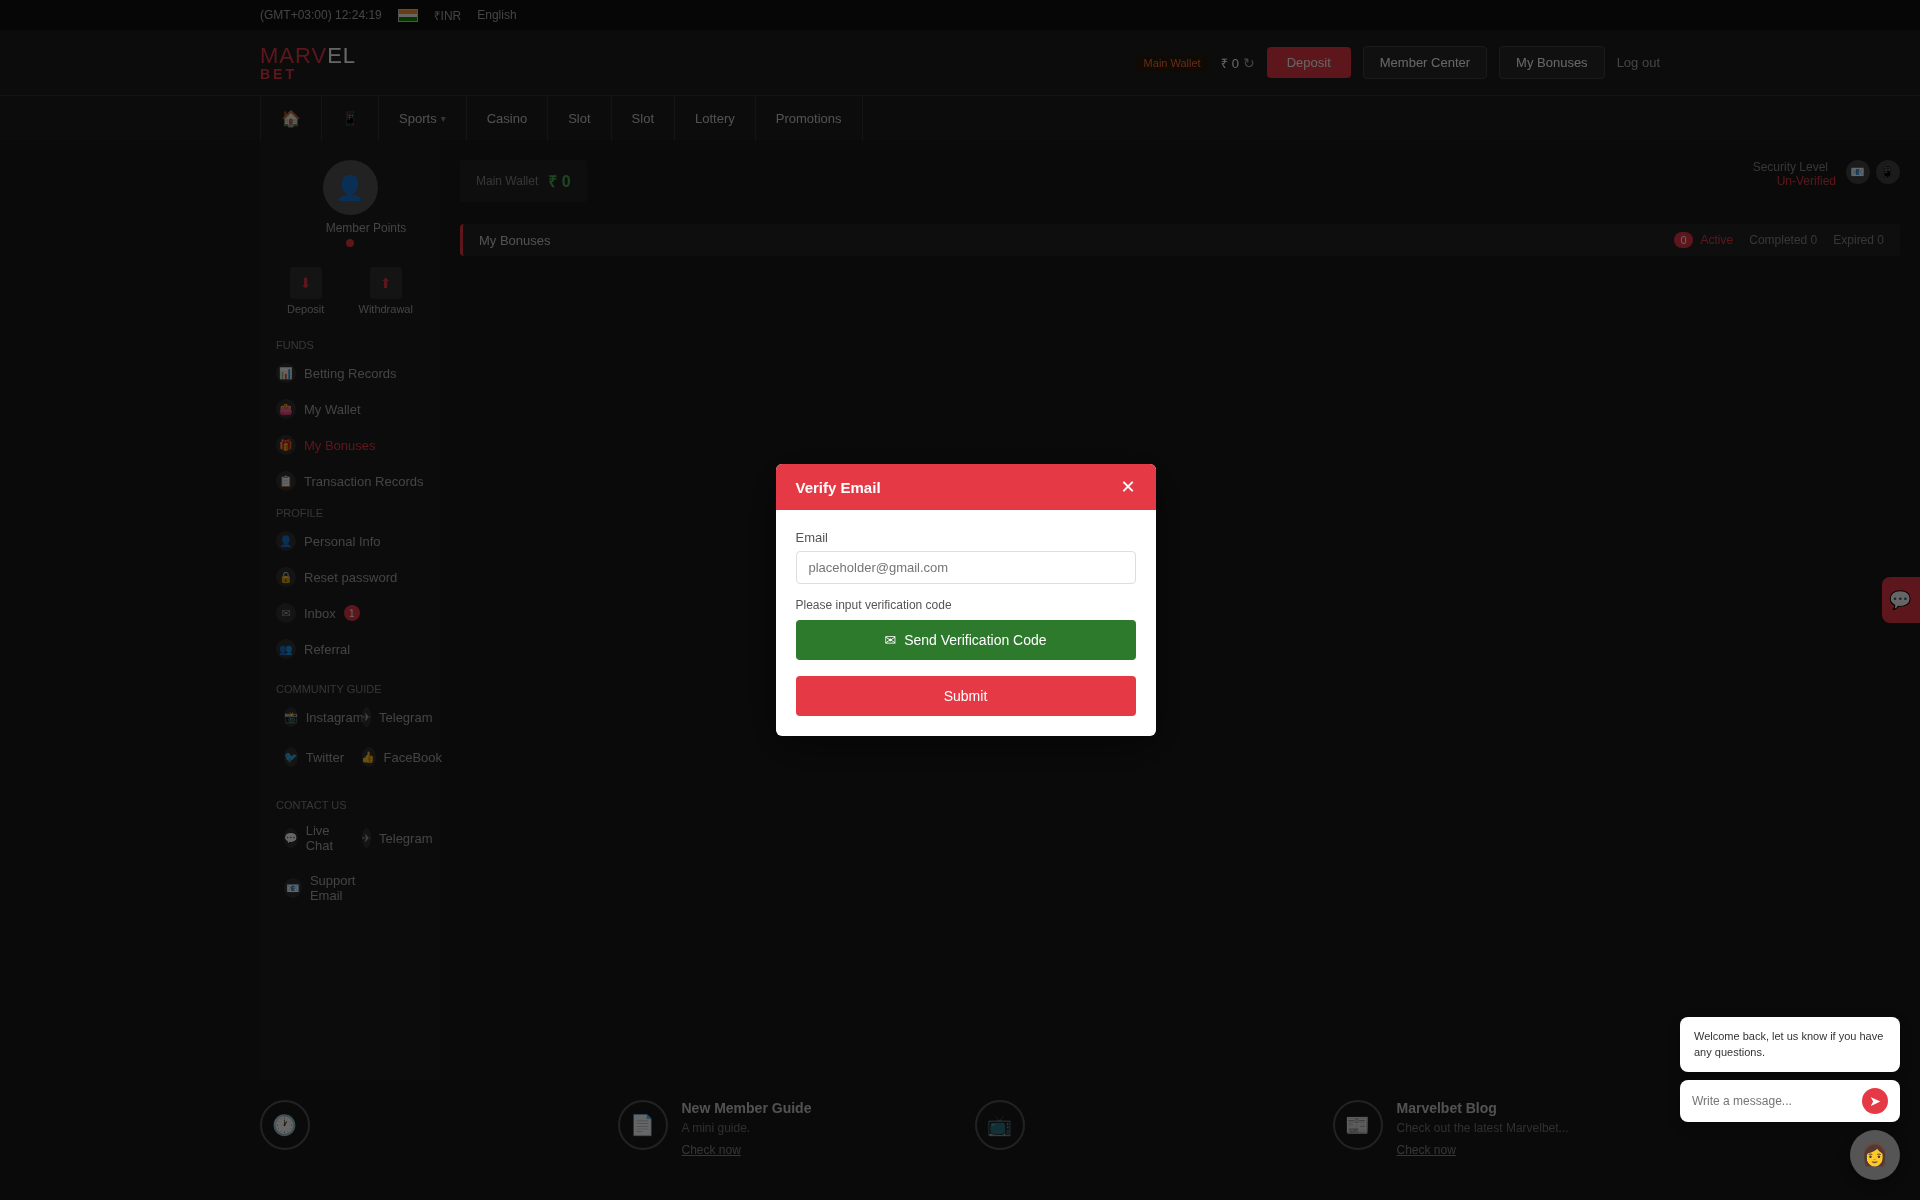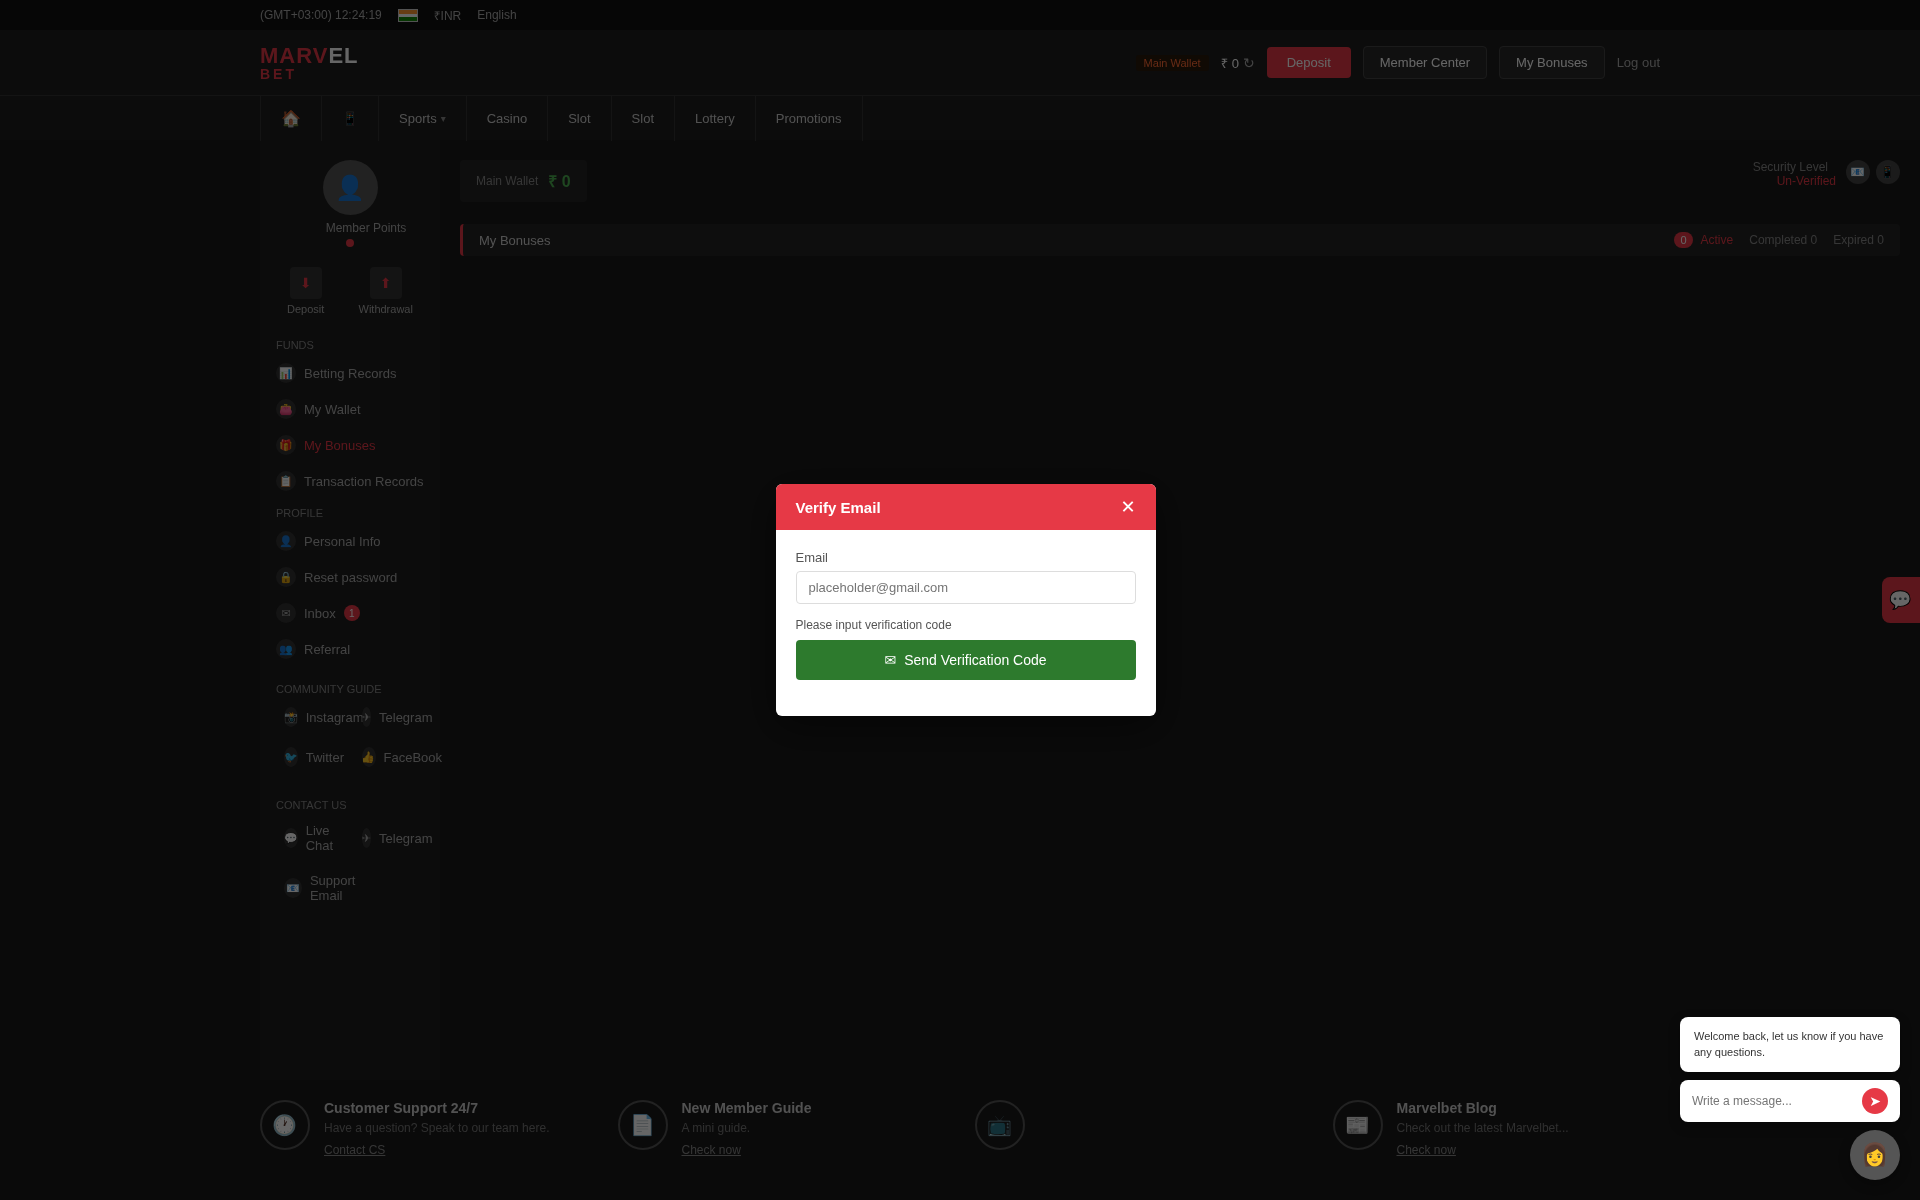--- a/index.html
+++ b/index.html
@@ -44,21 +44,21 @@
       justify-content: space-between;
     }
     .logo {
       display: flex;
       flex-direction: column;
       line-height: 1;
     }
     .logo-marvel {
       color: #fff;
       font-size: 22px;
-      font-weight: bold;
+      font-weight: normal;
       letter-spacing: 1px;
     }
     .logo-marvel span { color: #e63946; }
     .logo-bet {
       color: #e63946;
       font-size: 14px;
       font-weight: bold;
       letter-spacing: 3px;
     }
     .header-right {
@@ -759,32 +759,28 @@
       <button class="modal-close">✕</button>
     </div>
     <div class="modal-body">
       <div class="modal-field-label">Email</div>
       <input class="modal-email-input" type="text" placeholder="placeholder@gmail.com" style="">
       <div class="modal-verify-label">Please input verification code</div>
       <button class="modal-send-btn">
         <span>✉</span>
         <span>Send Verification Code</span>
       </button>
+      <button class="modal-submit-btn">Submit</button>
     </div>
   </div>
 </div>
 
 <div class="footer-area">
   <div class="footer-card">
     <div class="footer-icon">🕐</div>
-    <div class="footer-card-content">
-      <div class="footer-card-title">Customer Support 24/7</div>
-      <div class="footer-card-desc">Have a question? Speak to our team here.</div>
-      <a class="footer-card-link">Contact CS</a>
-    </div>
   </div>
   <div class="footer-card">
     <div class="footer-icon">📄</div>
     <div class="footer-card-content">
       <div class="footer-card-title">New Member Guide</div>
       <div class="footer-card-desc">A mini guide.</div>
       <a class="footer-card-link">Check now</a>
     </div>
   </div>
   <div class="footer-card">

